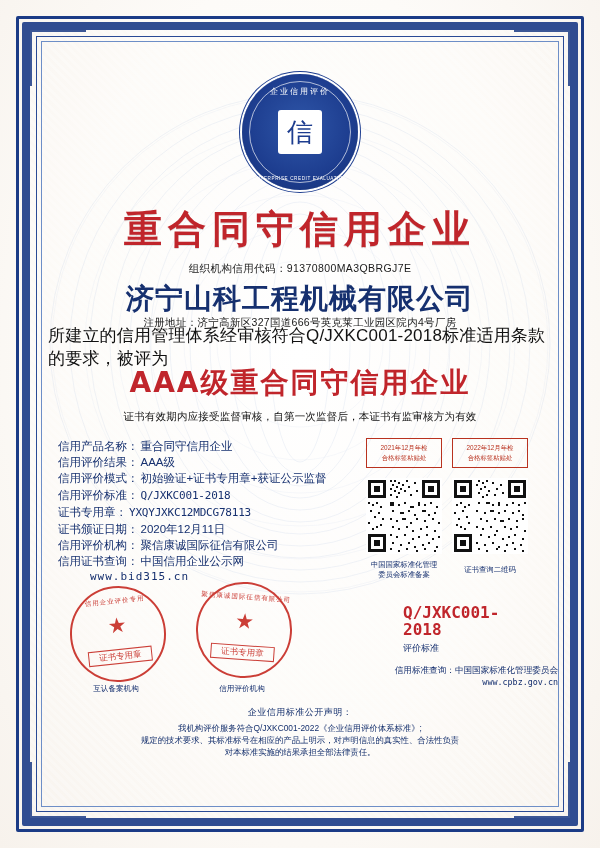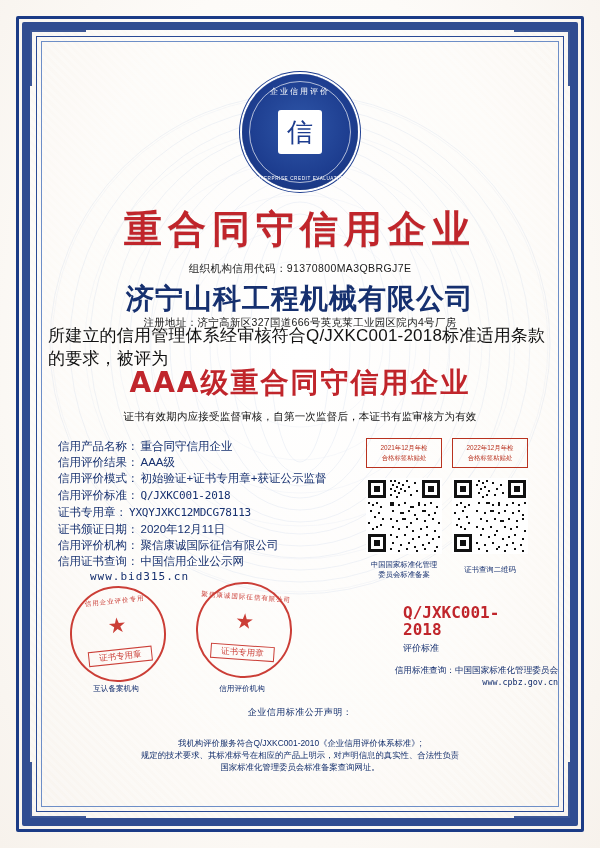--- a/index.html
+++ b/index.html
@@ -344,21 +344,21 @@
   .footer {
     position: absolute;
     left: 24px; right: 24px;
     top: 658px;
     text-align: center;
     color: #15306d;
   }
   .footer-title {
     font-size: 9px;
     letter-spacing: .5px;
-    margin-bottom: 18px;
+    margin-bottom: 3px;
   }
   .footer-line {
     font-size: 8.4px;
     line-height: 12.2px;
   }
 </style>
 </head>
 <body>
 
 <div class="cert">
@@ -689,19 +689,19 @@
       <div class="arc">聚信康诚国际征信有限公司</div>
       <div class="star">★</div>
       <div class="band">证书专用章</div>
     </div>
 
     <div class="stamp-cap one">互认备案机构</div>
     <div class="stamp-cap two">信用评价机构</div>
 
     <div class="footer">
       <div class="footer-title">企业信用标准公开声明：</div>
-      <div class="footer-line">我机构评价服务符合Q/JXKC001-2010《企业信用评价体系标准》;</div>
+      <div class="footer-line">我机构评价服务符合Q/JXKC001-2022《企业信用评价体系标准》;</div>
       <div class="footer-line">规定的技术要求、其标准标号在相应的产品上明示，对声明信息的真实性、合法性负责</div>
-      <div class="footer-line">国家标准化管理委员会标准备案查询网址。</div>
+      <div class="footer-line">对本标准实施的结果承担全部法律责任。</div>
     </div>
 
   </div>
 </div>
 
 </body></html>

